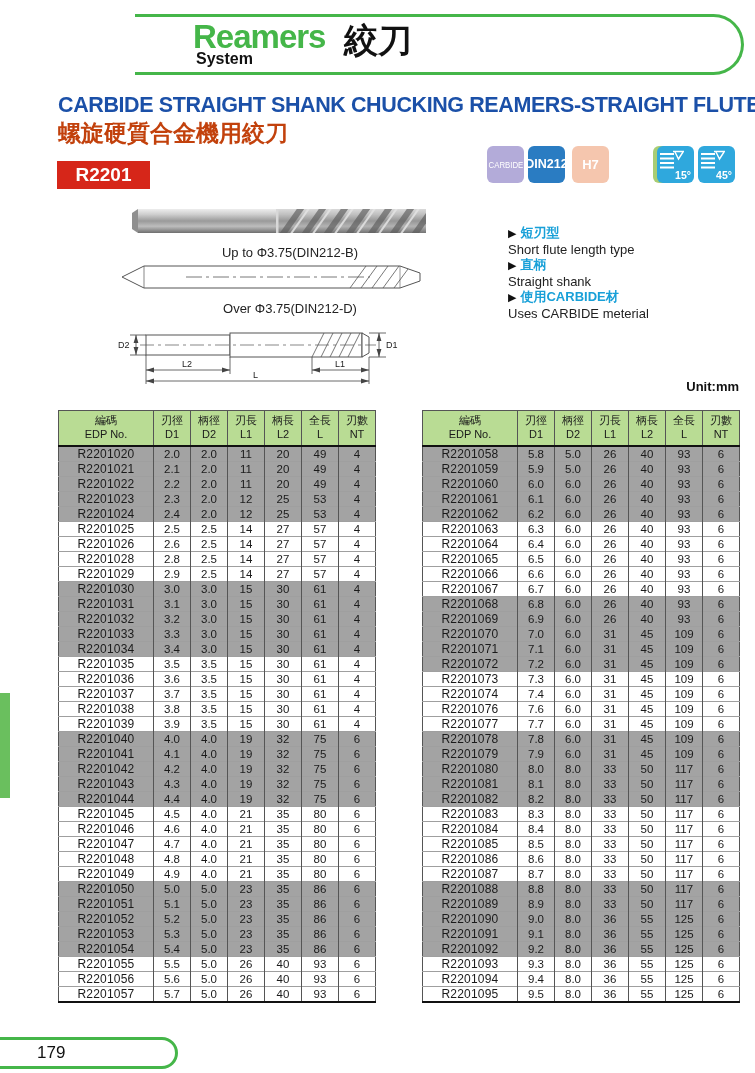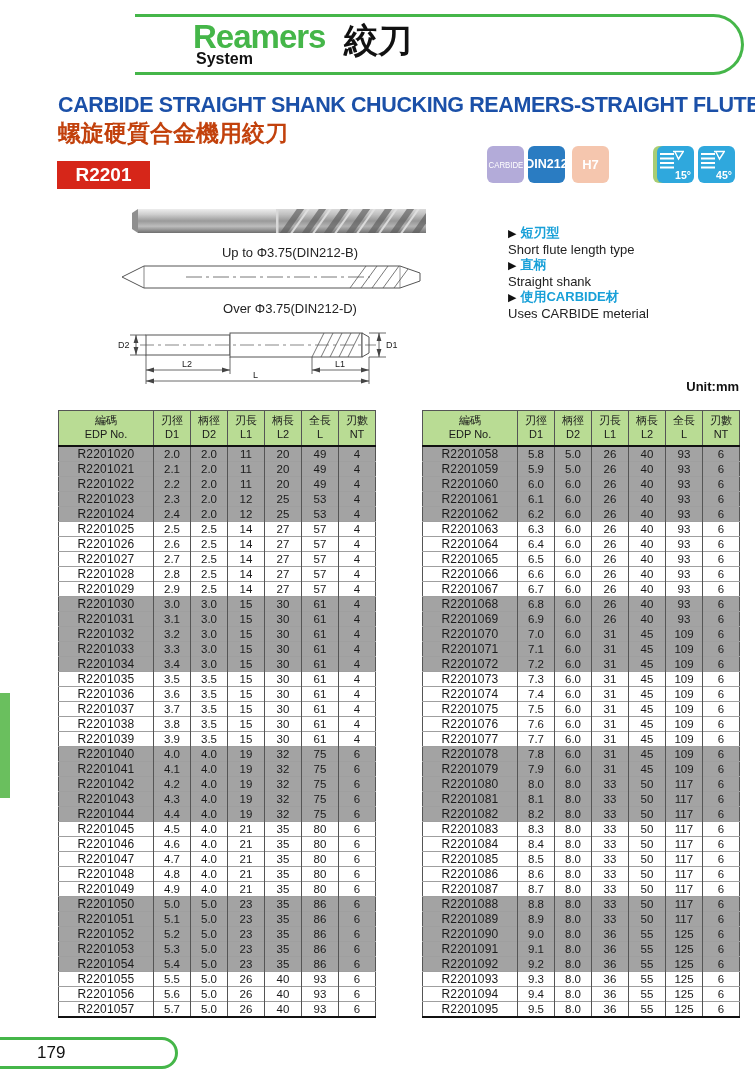--- a/index.html
+++ b/index.html
@@ -348,29 +348,20 @@
         <tr class="rw">
           <td>R2201026</td>
           <td>2.6</td>
           <td>2.5</td>
           <td>14</td>
           <td>27</td>
           <td>57</td>
           <td>4</td>
         </tr>
         <tr class="rw">
-          <td>R2201027</td>
-          <td>2.7</td>
-          <td>2.5</td>
-          <td>14</td>
-          <td>27</td>
-          <td>57</td>
-          <td>4</td>
-        </tr>
-        <tr class="rw">
           <td>R2201028</td>
           <td>2.8</td>
           <td>2.5</td>
           <td>14</td>
           <td>27</td>
           <td>57</td>
           <td>4</td>
         </tr>
         <tr class="rw">
           <td>R2201029</td>
@@ -825,29 +816,20 @@
         <tr class="rw">
           <td>R2201074</td>
           <td>7.4</td>
           <td>6.0</td>
           <td>31</td>
           <td>45</td>
           <td>109</td>
           <td>6</td>
         </tr>
         <tr class="rw">
-          <td>R2201075</td>
-          <td>7.5</td>
-          <td>6.0</td>
-          <td>31</td>
-          <td>45</td>
-          <td>109</td>
-          <td>6</td>
-        </tr>
-        <tr class="rw">
           <td>R2201076</td>
           <td>7.6</td>
           <td>6.0</td>
           <td>31</td>
           <td>45</td>
           <td>109</td>
           <td>6</td>
         </tr>
         <tr class="rw">
           <td>R2201077</td>

